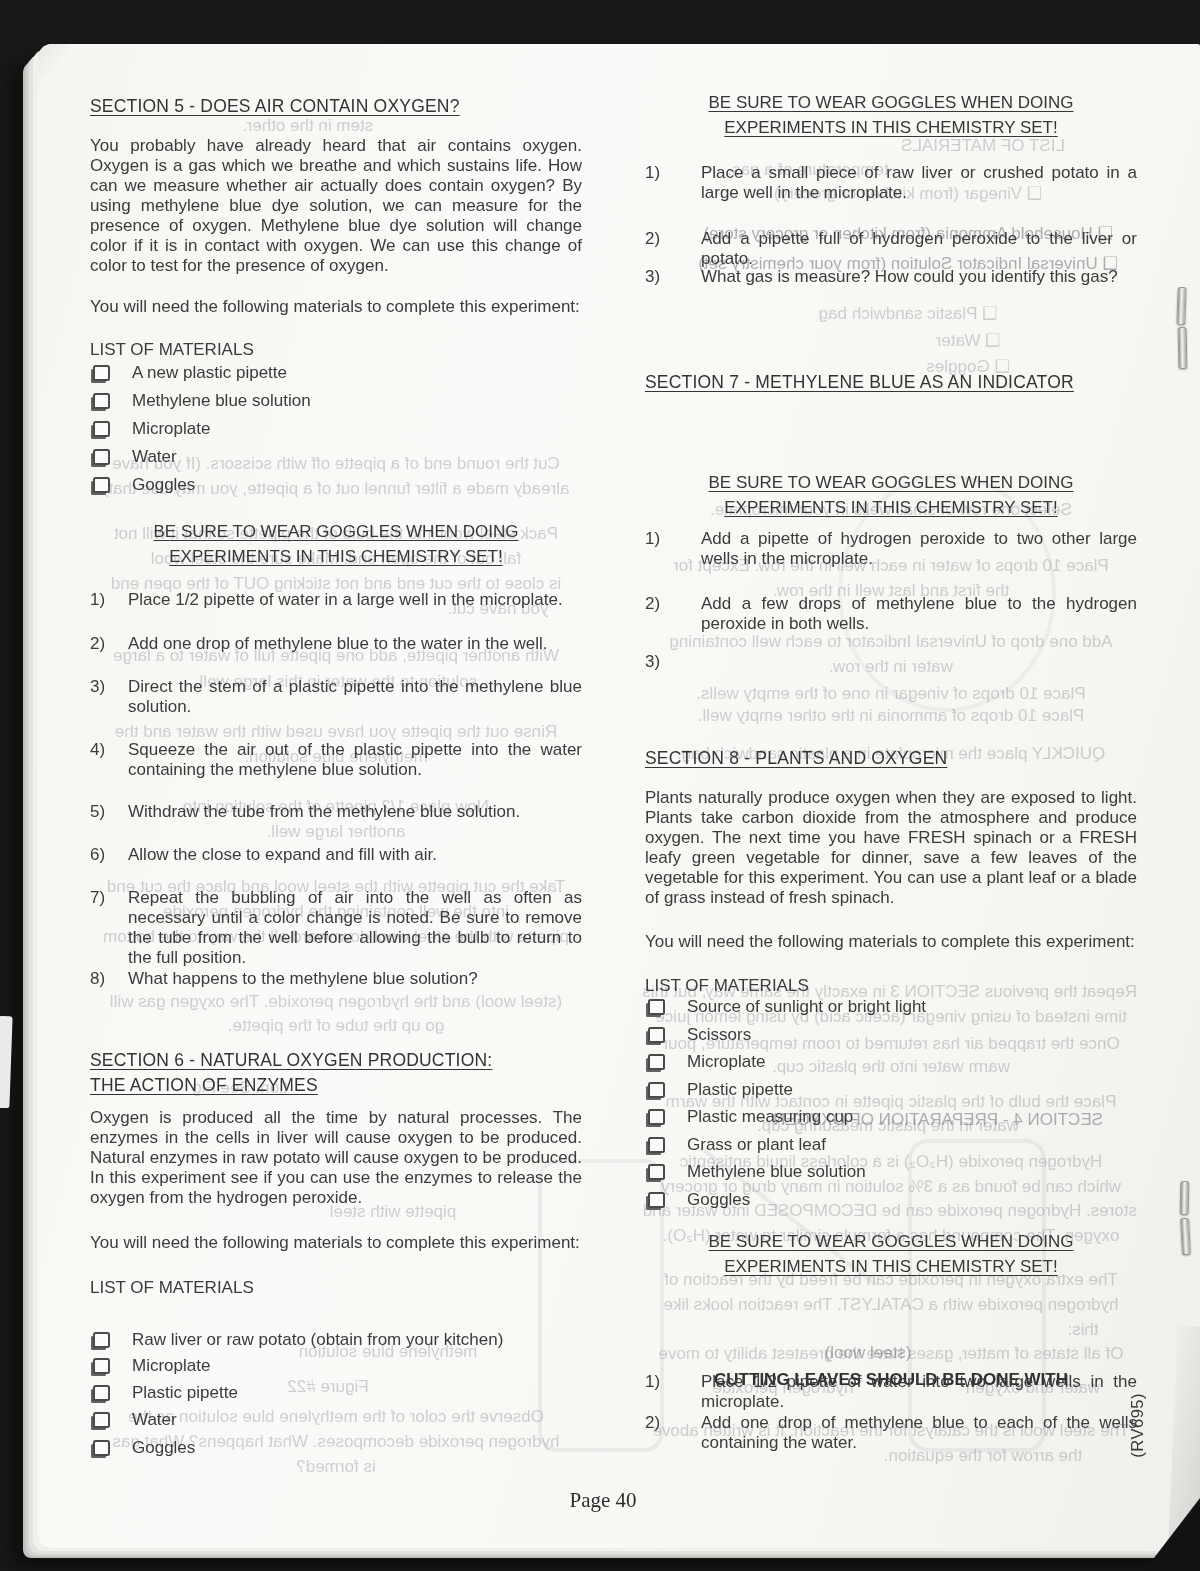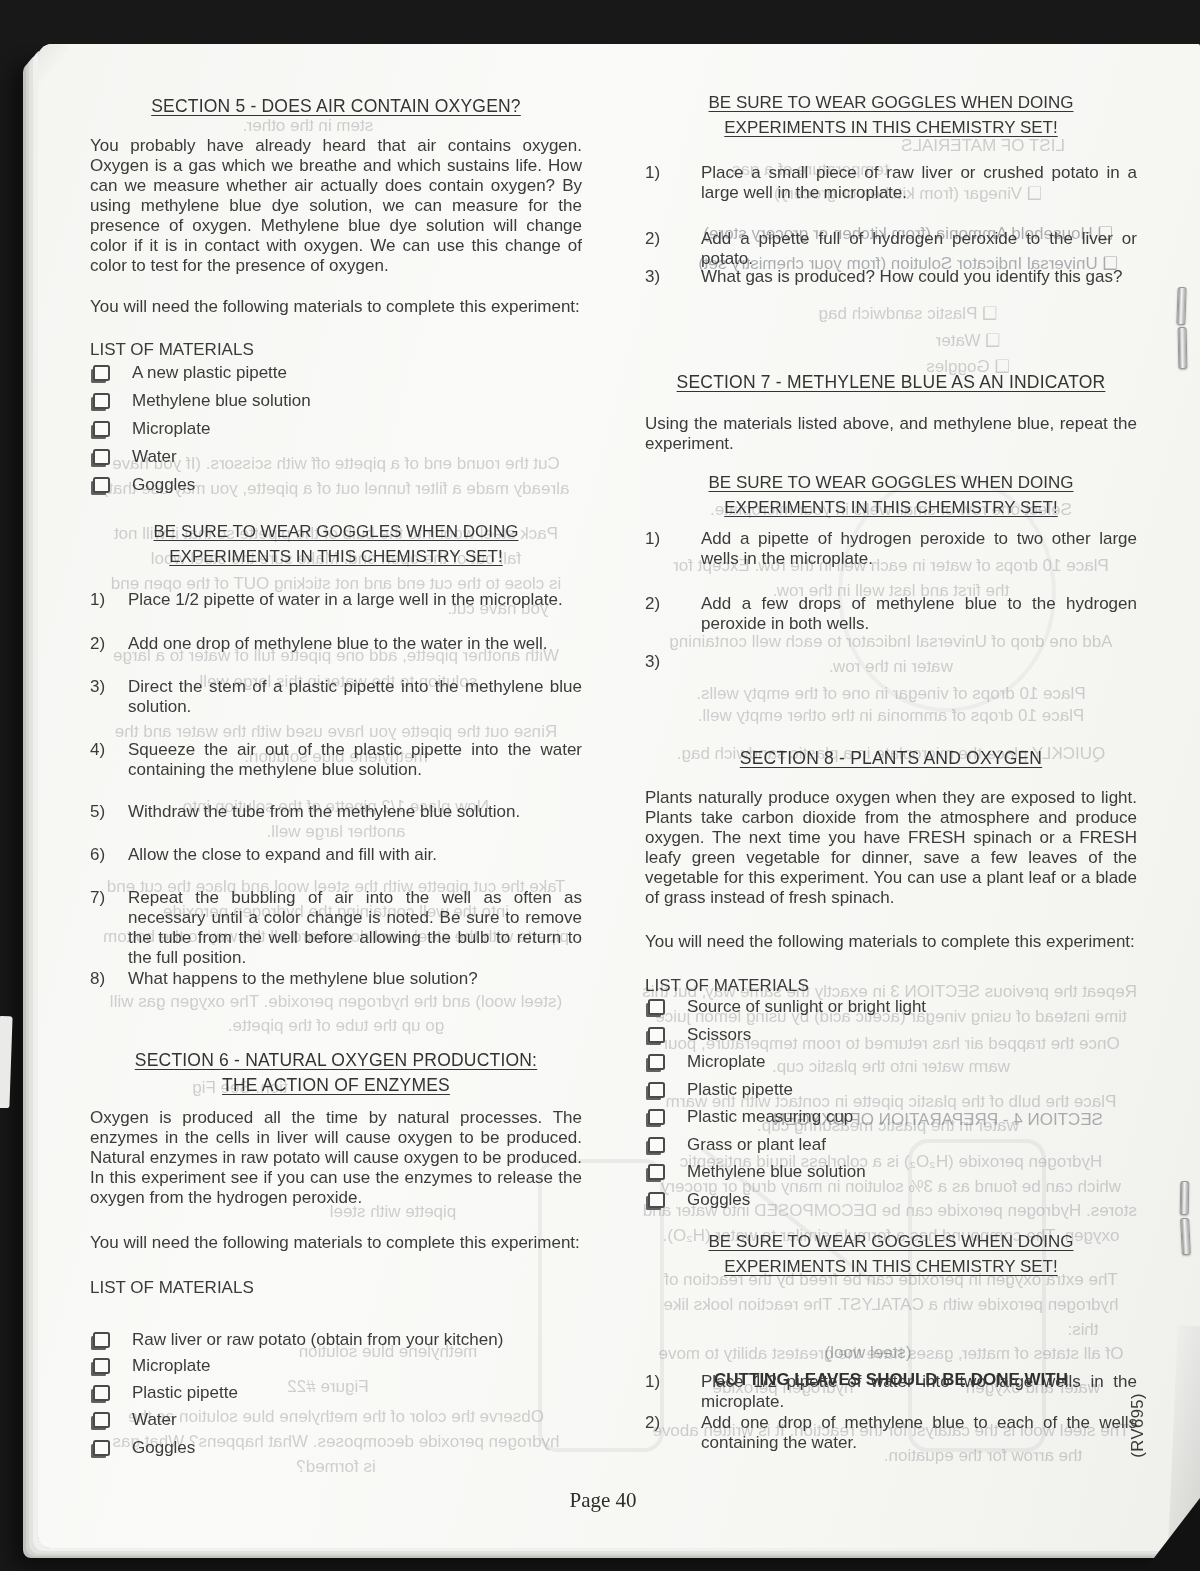--- a/index.html
+++ b/index.html
@@ -8,21 +8,21 @@
   .page{position:absolute;left:38px;top:44px;width:1162px;height:1504px;
         background:linear-gradient(105deg,#f5f5f2 0%,#fafaf8 35%,#f6f6f3 75%,#efefec 100%);
         border-radius:14px 2px 2px 12px;overflow:hidden;
         box-shadow:-6px 4px 0 -1px #f0f0ee,-11px 8px 0 -2px #e2e2df,-15px 11px 0 -3px #d3d3d0,
                    -19px 14px 0 -4px #c2c2bf,-26px 20px 18px rgba(0,0,0,.45);}
   .page::before{content:"";position:absolute;left:0;top:0;width:30px;height:44px;
         background:linear-gradient(130deg,#e7e7e4 0%,#f3f3f0 50%,rgba(255,255,255,0) 56%);}
   .col{position:absolute;top:0;width:492px;height:100%;}
   #colL{left:52px;} #colR{left:607px;}
 
-  .h{position:absolute;width:100%;text-align:center;font-size:17.5px;line-height:25px;
+  .h{position:absolute;width:100%;text-align:left;font-size:17.5px;line-height:25px;
      color:#333;letter-spacing:.2px;}
   .h span{text-decoration:underline;text-underline-offset:3px;text-decoration-thickness:1.4px;display:block;}
   .p{position:absolute;width:100%;font-size:17px;line-height:20px;color:#3b3b3b;text-align:justify;}
   .pl{position:absolute;width:100%;font-size:17px;line-height:20px;color:#3b3b3b;}
   .warn{position:absolute;width:100%;text-align:center;font-size:17px;line-height:25px;color:#363636;}
   .warn span{display:block;text-decoration:underline;text-underline-offset:3px;text-decoration-thickness:1.4px;}
   .note{position:absolute;width:100%;text-align:center;font-weight:bold;font-size:17px;line-height:24px;color:#303030;}
   .mat{position:absolute;left:0;width:100%;padding-left:42px;box-sizing:border-box;
        font-size:17px;line-height:24px;color:#3b3b3b;}
   .cb{position:absolute;left:3px;top:4px;width:13px;height:12px;border:2px solid #4a4a4a;
@@ -202,27 +202,26 @@
       <div class="step" style="top:119px">
           <span class="num">1)</span>
           <span class="stx">Place a small piece of raw liver or crushed potato in a large well in the microplate.</span>
         </div>
       <div class="step" style="top:185px">
           <span class="num">2)</span>
           <span class="stx">Add a pipette full of hydrogen peroxide to the liver or potato.</span>
         </div>
       <div class="step" style="top:223px">
           <span class="num">3)</span>
-          <span class="stx">What gas is produced?  How could you identify this gas?</span>
+          <span class="stx">What gas is measure?  How could you identify this gas?</span>
         </div>
 
       <div class="h" style="top:326px">
           <span>SECTION 7 - METHYLENE BLUE AS AN INDICATOR</span>
         </div>
-      <div class="p" style="top:370px">Using the materials listed above, and methylene blue, repeat the experiment.</div>
       <div class="warn" style="top:426px">
           <span>BE SURE TO WEAR GOGGLES WHEN DOING</span>
           <span>EXPERIMENTS IN THIS CHEMISTRY SET!</span>
         </div>
 
       <div class="step" style="top:485px">
           <span class="num">1)</span>
           <span class="stx">Add a pipette of hydrogen peroxide to two other large wells in the microplate.</span>
         </div>
       <div class="step" style="top:550px">

